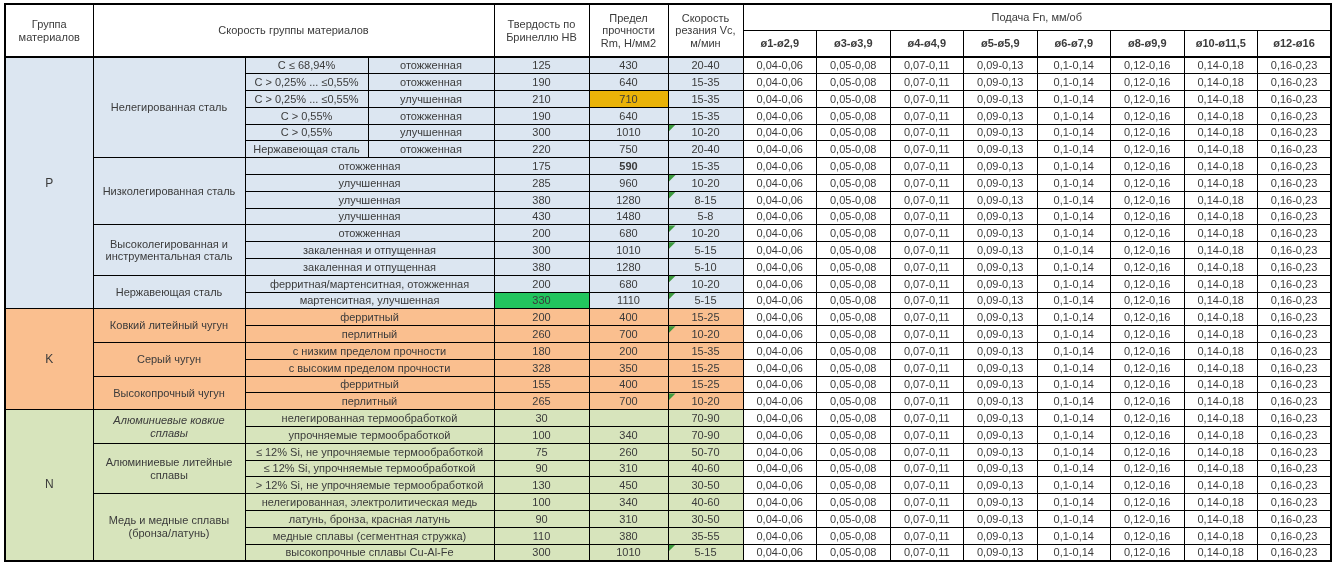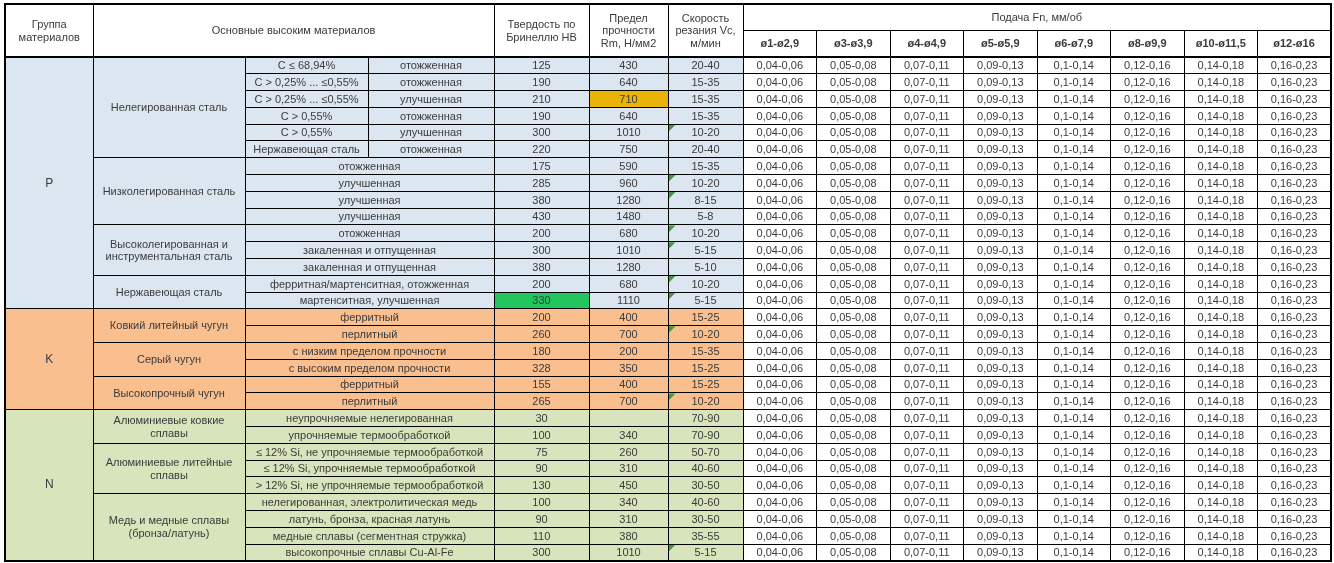--- a/index.html
+++ b/index.html
@@ -57,21 +57,21 @@
         <col style="width:73.5px">
         <col style="width:73.5px">
       <col style="width:73.5px">
         <col style="width:73.5px">
         <col style="width:73.5px">
         <col style="width:73.5px">
     </colgroup>
     <thead>
       <tr class="h1">
         <th rowspan="2">Группа материалов</th>
-        <th rowspan="2" colspan="3">Основные высоким материалов</th>
+        <th rowspan="2" colspan="3">Скорость группы материалов</th>
         <th rowspan="2">Твердость по Бринеллю HB</th>
         <th rowspan="2">Предел прочности Rm, Н/мм2</th>
         <th rowspan="2">Скорость резания Vc, м/мин</th>
         <th colspan="8">Подача Fn, мм/об</th>
       </tr>
       <tr class="h2" id="feed-header-row">
           <th class="feed-h">ø1-ø2,9</th>
           <th class="feed-h">ø3-ø3,9</th>
           <th class="feed-h">ø4-ø4,9</th>
           <th class="feed-h">ø5-ø5,9</th>
@@ -171,21 +171,21 @@
           <td>0,09-0,13</td>
           <td>0,1-0,14</td>
           <td>0,12-0,16</td>
           <td>0,14-0,18</td>
           <td>0,16-0,23</td>
         </tr>
         <tr>
           <td class="fam fs" rowspan="4" style="background: rgb(220, 230, 241);">Низколегированная сталь</td>
           <td class="txt br2 fs" colspan="2" style="background: rgb(220, 230, 241);">отожженная</td>
           <td class="fs" style="background: rgb(220, 230, 241);">175</td>
-          <td class="fs" style="background: rgb(220, 230, 241);">590</td>
+          <td class="fs" style="background: rgb(220, 230, 241); font-weight: bold;">590</td>
           <td class="vc br2 fs" style="background: rgb(220, 230, 241);">15-35</td>
           <td class="fs">0,04-0,06</td>
           <td class="fs">0,05-0,08</td>
           <td class="fs">0,07-0,11</td>
           <td class="fs">0,09-0,13</td>
           <td class="fs">0,1-0,14</td>
           <td class="fs">0,12-0,16</td>
           <td class="fs">0,14-0,18</td>
           <td class="fs">0,16-0,23</td>
         </tr>
@@ -386,22 +386,22 @@
           <td>0,05-0,08</td>
           <td>0,07-0,11</td>
           <td>0,09-0,13</td>
           <td>0,1-0,14</td>
           <td>0,12-0,16</td>
           <td>0,14-0,18</td>
           <td>0,16-0,23</td>
         </tr>
         <tr>
           <td class="grp br2 fs" rowspan="9" style="background: rgb(215, 228, 188);">N</td>
-          <td class="fam fs" rowspan="2" style="background: rgb(215, 228, 188);">Алюминиевые ковкие сплавы</td>
-          <td class="txt br2 fs" colspan="2" style="background: rgb(215, 228, 188);">неупрочняемые нелегированная</td>
+          <td class="fam fs" rowspan="2" style="background: rgb(215, 228, 188); font-style: italic;">Алюминиевые ковкие сплавы</td>
+          <td class="txt br2 fs" colspan="2" style="background: rgb(215, 228, 188);">нелегированная термообработкой</td>
           <td class="fs" style="background: rgb(215, 228, 188);">30</td>
           <td class="fs" style="background: rgb(215, 228, 188);"></td>
           <td class="vc br2 fs" style="background: rgb(215, 228, 188);">70-90</td>
           <td class="fs">0,04-0,06</td>
           <td class="fs">0,05-0,08</td>
           <td class="fs">0,07-0,11</td>
           <td class="fs">0,09-0,13</td>
           <td class="fs">0,1-0,14</td>
           <td class="fs">0,12-0,16</td>
           <td class="fs">0,14-0,18</td>

